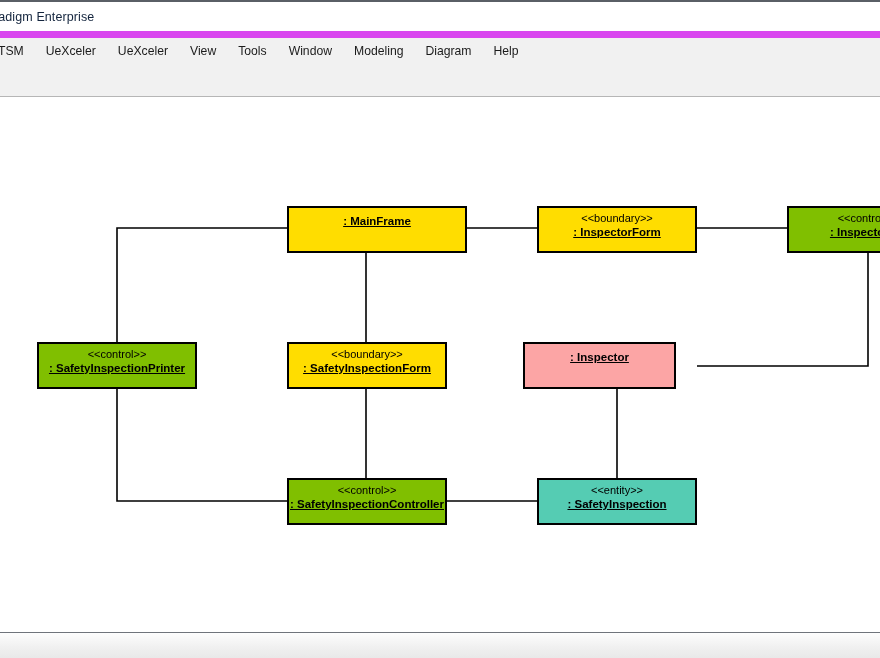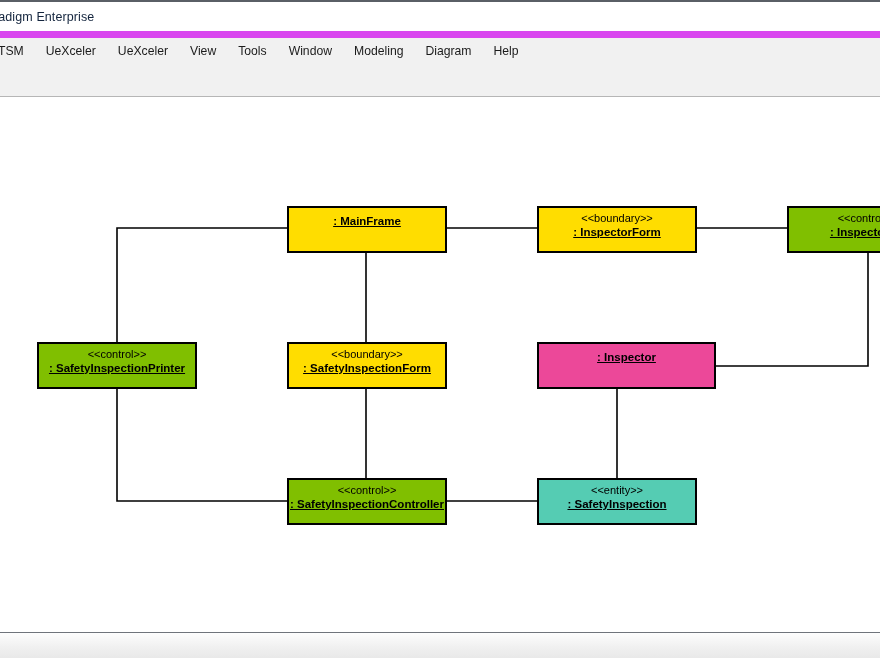--- a/index.html
+++ b/index.html
@@ -155,40 +155,40 @@
         <path d="M366,156 L366,245" fill="none" stroke="#000000" stroke-width="1.6"></path>
         <path d="M447,131 L537,131" fill="none" stroke="#000000" stroke-width="1.6"></path>
         <path d="M697,131 L787,131" fill="none" stroke="#000000" stroke-width="1.6"></path>
         <path d="M868,156 L868,269 L697,269" fill="none" stroke="#000000" stroke-width="1.6"></path>
         <path d="M117,292 L117,404 L287,404" fill="none" stroke="#000000" stroke-width="1.6"></path>
         <path d="M366,292 L366,381" fill="none" stroke="#000000" stroke-width="1.6"></path>
         <path d="M447,404 L537,404" fill="none" stroke="#000000" stroke-width="1.6"></path>
         <path d="M617,292 L617,381" fill="none" stroke="#000000" stroke-width="1.6"></path>
       </svg>
     <div id="nodes-layer">
-        <div class="node no-stereo" style="left: 287px; top: 109px; width: 160px; height: 47px; background: rgb(255, 221, 0);">
+        <div class="node no-stereo" style="left: 287px; top: 109px; width: 180px; height: 47px; background: rgb(255, 221, 0);">
           <div class="inst-name">: MainFrame</div>
         </div>
         <div class="node" style="left: 537px; top: 109px; width: 160px; height: 47px; background: rgb(255, 221, 0);">
           <div class="stereotype">&lt;&lt;boundary&gt;&gt;</div>
           <div class="inst-name">: InspectorForm</div>
         </div>
         <div class="node" style="left: 787px; top: 109px; width: 160px; height: 47px; background: rgb(128, 191, 0);">
           <div class="stereotype">&lt;&lt;control&gt;&gt;</div>
           <div class="inst-name">: InspectorCo</div>
         </div>
         <div class="node" style="left: 37px; top: 245px; width: 160px; height: 47px; background: rgb(128, 191, 0);">
           <div class="stereotype">&lt;&lt;control&gt;&gt;</div>
           <div class="inst-name">: SafetyInspectionPrinter</div>
         </div>
         <div class="node" style="left: 287px; top: 245px; width: 160px; height: 47px; background: rgb(255, 221, 0);">
           <div class="stereotype">&lt;&lt;boundary&gt;&gt;</div>
           <div class="inst-name">: SafetyInspectionForm</div>
         </div>
-        <div class="node no-stereo" style="left: 537px; top: 245px; width: 179px; height: 47px; background: #ec4899;">
+        <div class="node no-stereo" style="left: 523px; top: 245px; width: 153px; height: 47px; background: #fca5a5;">
           <div class="inst-name">: Inspector</div>
         </div>
         <div class="node" style="left: 287px; top: 381px; width: 160px; height: 47px; background: rgb(128, 191, 0);">
           <div class="stereotype">&lt;&lt;control&gt;&gt;</div>
           <div class="inst-name">: SafetyInspectionController</div>
         </div>
         <div class="node" style="left: 537px; top: 381px; width: 160px; height: 47px; background: rgb(85, 204, 179);">
           <div class="stereotype">&lt;&lt;entity&gt;&gt;</div>
           <div class="inst-name">: SafetyInspection</div>
         </div>

